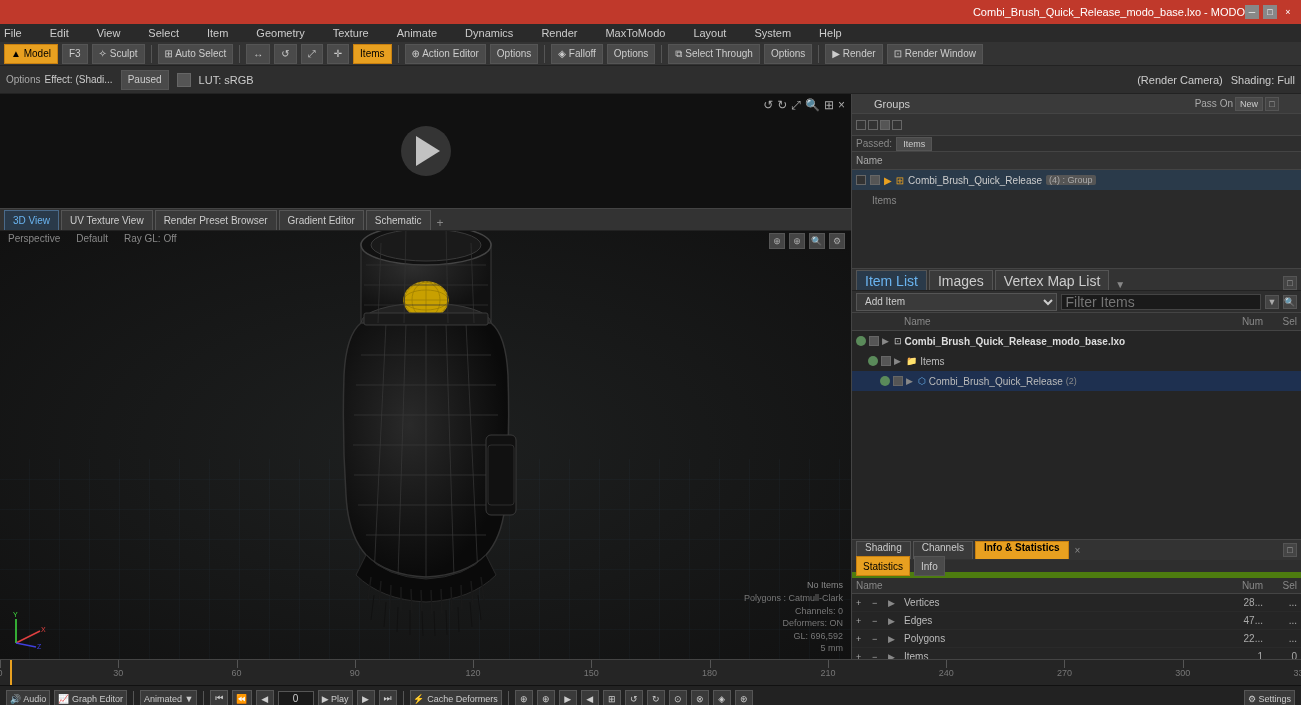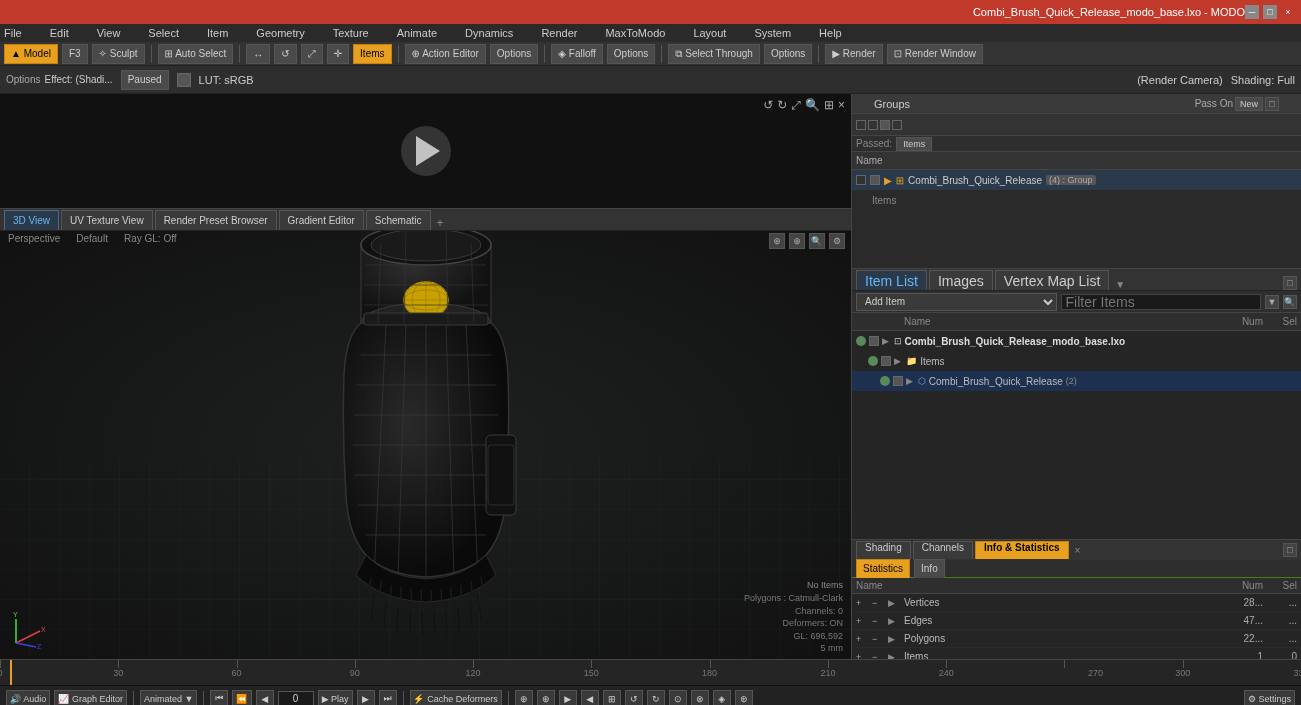--- a/index.html
+++ b/index.html
@@ -438,21 +438,21 @@
     }
     .stats-tab.active { background: #e8a020; color: #000; border-color: #c88010; font-weight: bold; }
     #stats-sub-header {
       height: 18px;
       background: #2e2e2e;
       display: flex;
       align-items: center;
       padding: 0 4px;
       gap: 4px;
       font-size: 10px;
-      border-bottom: 1px solid #4d7c0f;
+      border-bottom: 6px solid #4d7c0f;
     }
     #stats-content {
       flex: 1;
       background: #252525;
       overflow: auto;
     }
     .stats-row {
       height: 18px;
       display: flex;
       align-items: center;
@@ -951,21 +951,21 @@
       <div class="timeline-label" style="left: 36.3636%;">120</div>
       <div class="timeline-tick" style="left: 45.4545%;"></div>
       <div class="timeline-label" style="left: 45.4545%;">150</div>
       <div class="timeline-tick" style="left: 54.5455%;"></div>
       <div class="timeline-label" style="left: 54.5455%;">180</div>
       <div class="timeline-tick" style="left: 63.6364%;"></div>
       <div class="timeline-label" style="left: 63.6364%;">210</div>
       <div class="timeline-tick" style="left: 72.7273%;"></div>
       <div class="timeline-label" style="left: 72.7273%;">240</div>
       <div class="timeline-tick" style="left: 81.8182%;"></div>
-      <div class="timeline-label" style="left: 81.8182%; margin-left: 31px;">270</div>
+      <div class="timeline-label" style="left: 81.8182%;">270</div>
       <div class="timeline-tick" style="left: 90.9091%;"></div>
       <div class="timeline-label" style="left: 90.9091%;">300</div>
       <div class="timeline-label" style="left: 100%;">330</div>
     </div>
 </div>
 
 <div id="transport">
   <button class="transport-btn">🔊 Audio</button>
   <button class="transport-btn">📈 Graph Editor</button>
   <div class="transport-separator"></div>

